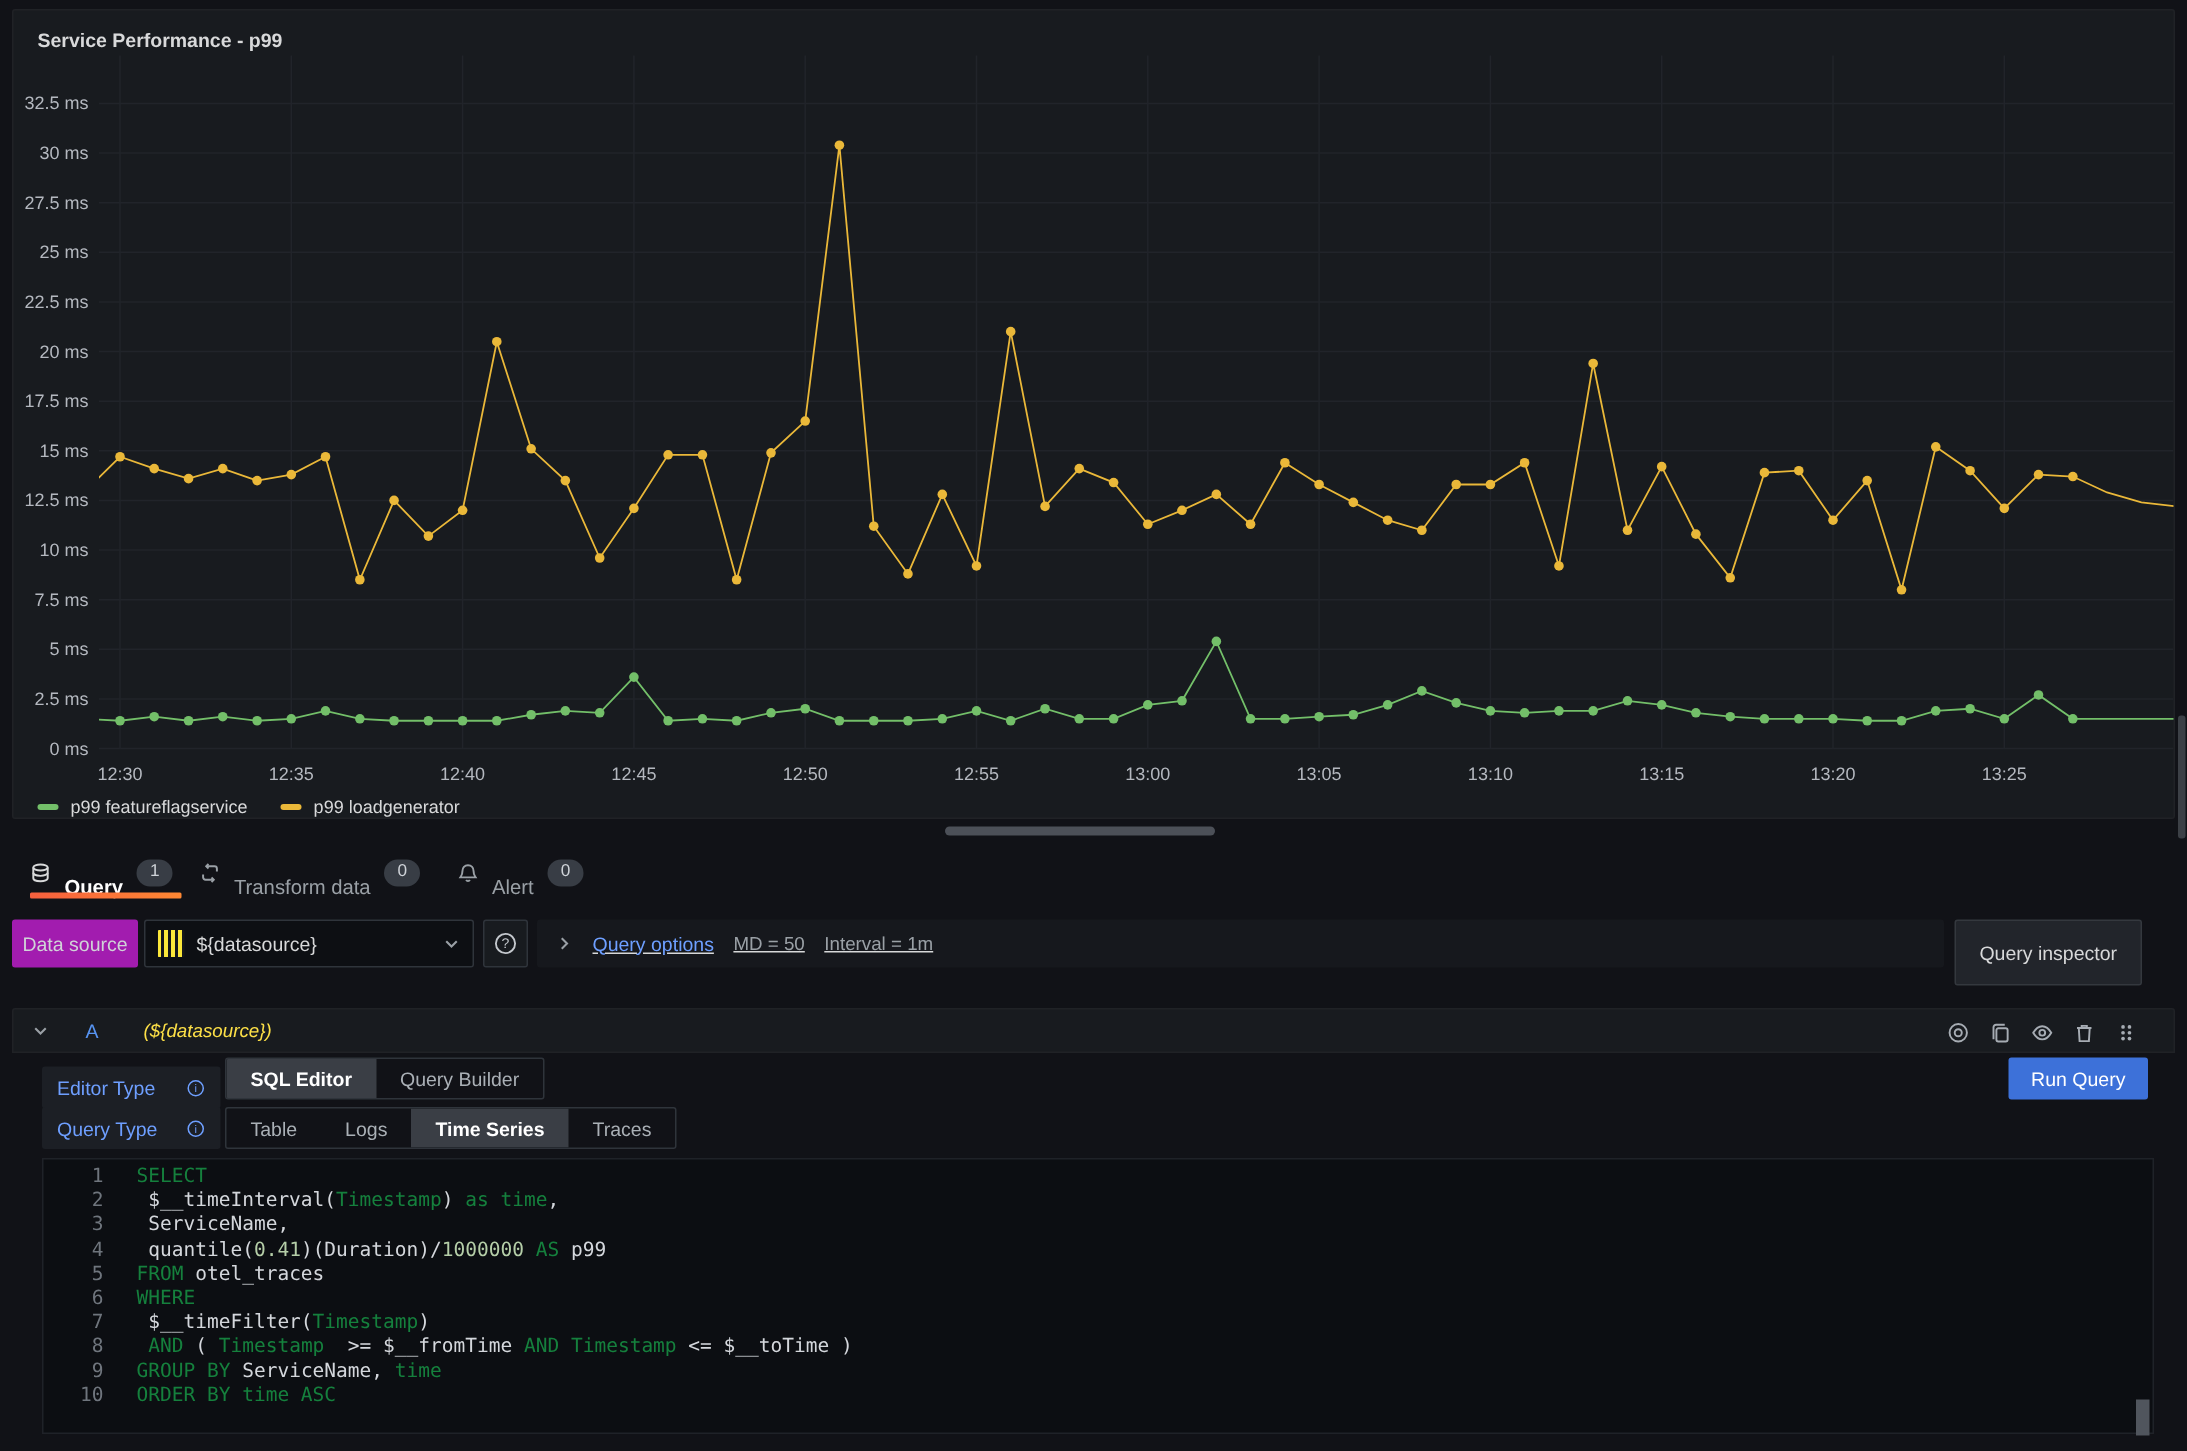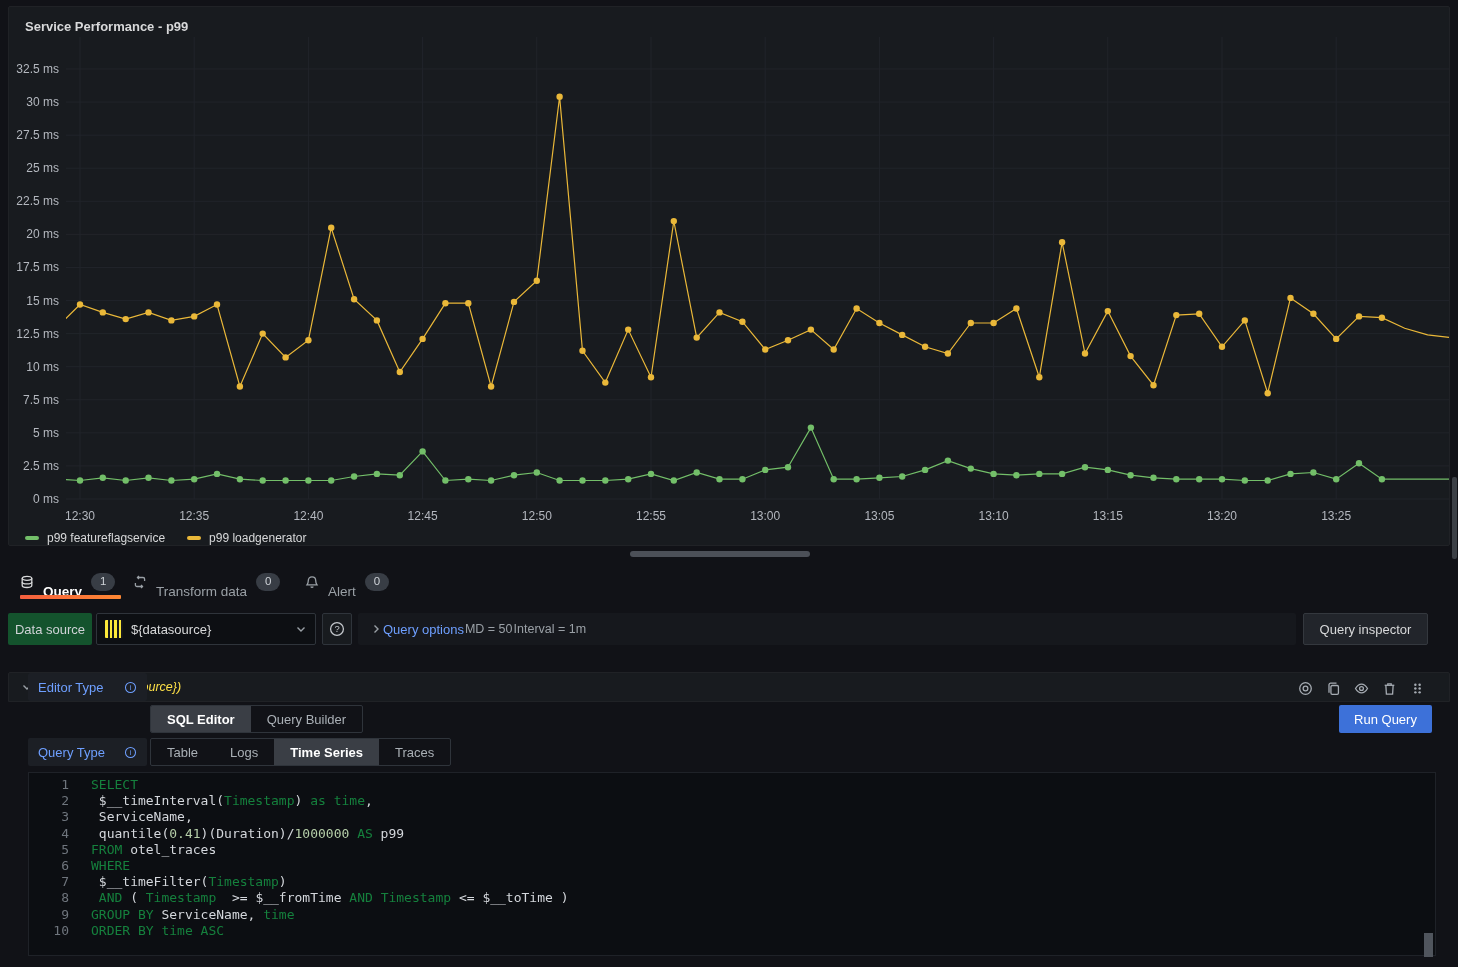--- a/index.html
+++ b/index.html
@@ -26,37 +26,37 @@
   .tab .ticon { display:flex; color:#9aa0a6; }
   .tab-label { font-size:13.5px; color:#9aa0a6;margin-top:18px; }
   .tab.active .tab-label { color:#ffffff; font-weight:600; }
   .tab.active .ticon { color:#d8d9da; }
   .badge { background:#383d45; color:#cfd3d8; font-size:11.5px; line-height:1;
     padding:3px 9px; border-radius:10px; }
   .tab-underline { position:absolute; left:20px; top:29px; width:101px; height:4px;
     background:linear-gradient(90deg,#f55f3e,#ff8833); border-radius:1px; }
 
   
-  .chip { background:#14532d; border-radius:2px; display:flex; align-items:center; }
+  .chip { background:#a21caf; border-radius:2px; display:flex; align-items:center; }
   .ds-label { left:8px; top:613px; width:84px; height:32px; justify-content:center;
     font-size:13px; font-weight:500; color:#d0d3d7; }
   .ds-select { left:96px; top:613px; width:220px; height:32px; background:#0d0f13;
     border:1px solid #2f343b; border-radius:2px; display:flex; align-items:center;
     gap:8px; padding:0 8px; cursor:pointer; }
   .ds-logo { width:18px; height:18px; border-radius:1px;
     background:repeating-linear-gradient(90deg,#fce83a 0 2.5px,#15171c 2.5px 4.5px); }
   .ds-value { font-size:13px; color:#d8d9da; flex:1; }
   .iconbtn { left:322px; top:613px; width:30px; height:32px; background:#181b1f;
     border:1px solid #2f343b; border-radius:2px; display:flex; align-items:center;
     justify-content:center; color:#c4c8cd; cursor:pointer; }
   .qopts { left:358px; top:613px; width:938px; height:32px; background:#16181d;
-    border-radius:2px; display:flex; align-items:center; gap:1px; padding:0 12px; }
+    border-radius:2px; display:flex; align-items:center; gap:13px; padding:0 12px;text-decoration:underline; }
   .qopts-link { font-size:13px; font-weight:500; color:#6e9fff; cursor:pointer; }
   .qopts-meta { font-size:12.5px; color:#9aa0a6; }
-  .inspector { left:1303px; top:613px; width:125px; height:32px; background:#22252b;
+  .inspector { left:1303px; top:613px; width:125px; height:44px; background:#22252b;
     border:1px solid #34383e; border-radius:2px; display:flex; align-items:center;
     justify-content:center; font-size:13px; color:#d8d9da; cursor:pointer; }
 
   
   .qheader { left:8px; top:672px; width:1442px; height:30px; background:#181b1f;
     border:1px solid #202226; border-radius:2px 2px 0 0; display:flex; align-items:center; }
   .qref { color:#5794f2; font-size:13px; font-weight:500; margin-left:24px; }
   .qhint { color:#fde047; font-size:12.5px; font-style:italic; margin-left:30px; }
   .qicons { position:absolute; right:24px; top:0; height:30px; display:flex;
     align-items:center; gap:13px; color:#a6acb3; }
@@ -396,21 +396,21 @@
           <circle cx="9" cy="3.4" r="1.15"></circle>
           <circle cx="5" cy="7" r="1.15"></circle>
           <circle cx="9" cy="7" r="1.15"></circle>
           <circle cx="5" cy="10.6" r="1.15"></circle>
           <circle cx="9" cy="10.6" r="1.15"></circle>
         </svg>
     </span>
   </div>
 </div>
 
-<div class="abs row-chip" style="left:28px;top:673px">
+<div class="abs row-chip" style="left:28px;top:711px">
   <span class="lbl">Editor Type</span>
   <span class="info">
     <svg width="13" height="13" viewBox="0 0 14 14" fill="none" stroke="currentColor" stroke-width="1.1">
         <circle cx="7" cy="7" r="5.4"></circle>
         <text x="7" y="10" font-size="8" text-anchor="middle" fill="currentColor" stroke="none">i</text>
       </svg>
   </span>
 </div>
 <div class="seg abs" style="left:150px;top:705px">
   <div class="seg-item active">SQL Editor</div>

